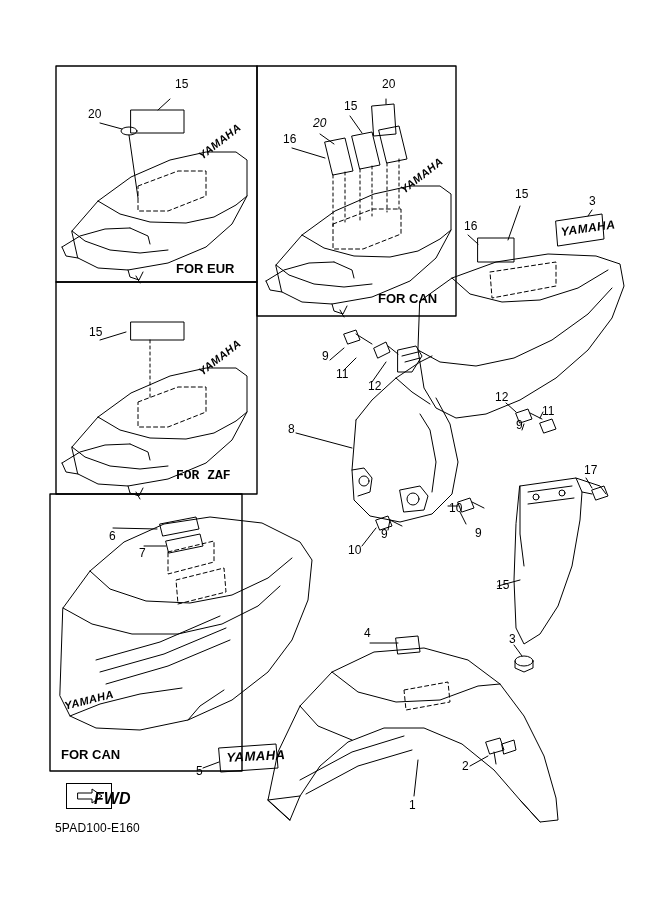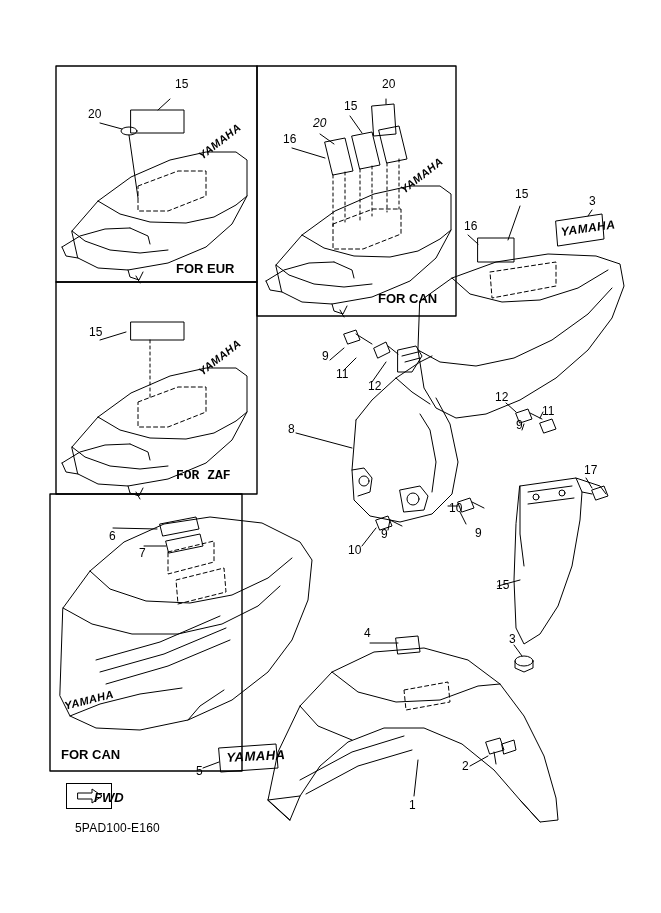--- a/index.html
+++ b/index.html
@@ -31,21 +31,20 @@
     position: absolute;
     font-size: 12px;
     font-family: "Liberation Sans", sans-serif;
     color: #000;
     white-space: nowrap;
     line-height: 1;
   }
   .lbl.code {
     font-size: 12px;
     letter-spacing: 0.2px;
-    margin-left: 20px;
   }
   .panel-title {
     position: absolute;
     font-size: 13px;
     font-weight: bold;
     font-family: "Liberation Sans", sans-serif;
     color: #000;
     white-space: nowrap;
   }
   .decal-word {
@@ -60,21 +59,21 @@
   }
   .fwd-box {
     position: absolute;
     width: 46px;
     height: 26px;
     border: 1.4px solid #000;
     box-sizing: border-box;
   }
   .fwd-text {
     position: absolute;
-    font-size: 13px;
+    font-size: 16px;
     font-weight: bold;
     font-style: italic;
     font-family: "Liberation Sans", sans-serif;
     color: #000;
   }
 </style>
 </head>
 <body>
 
 <div id="sheet">

